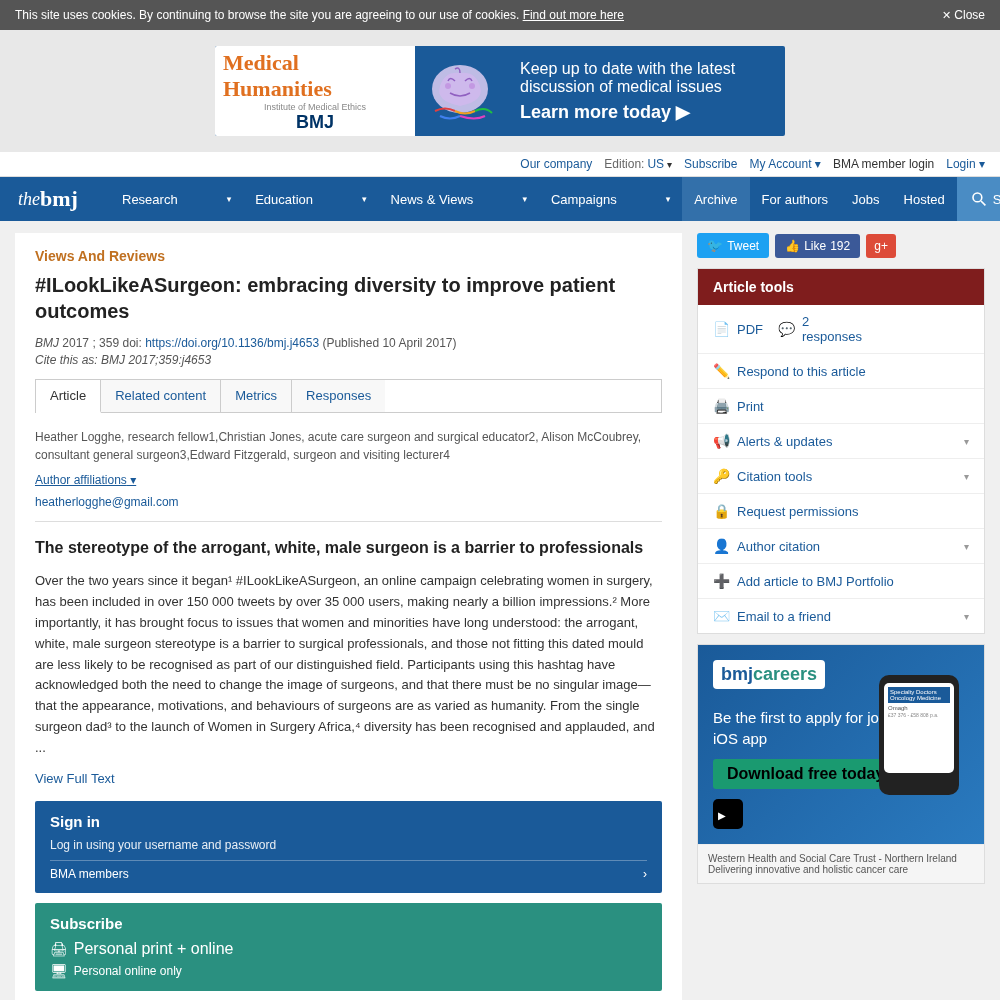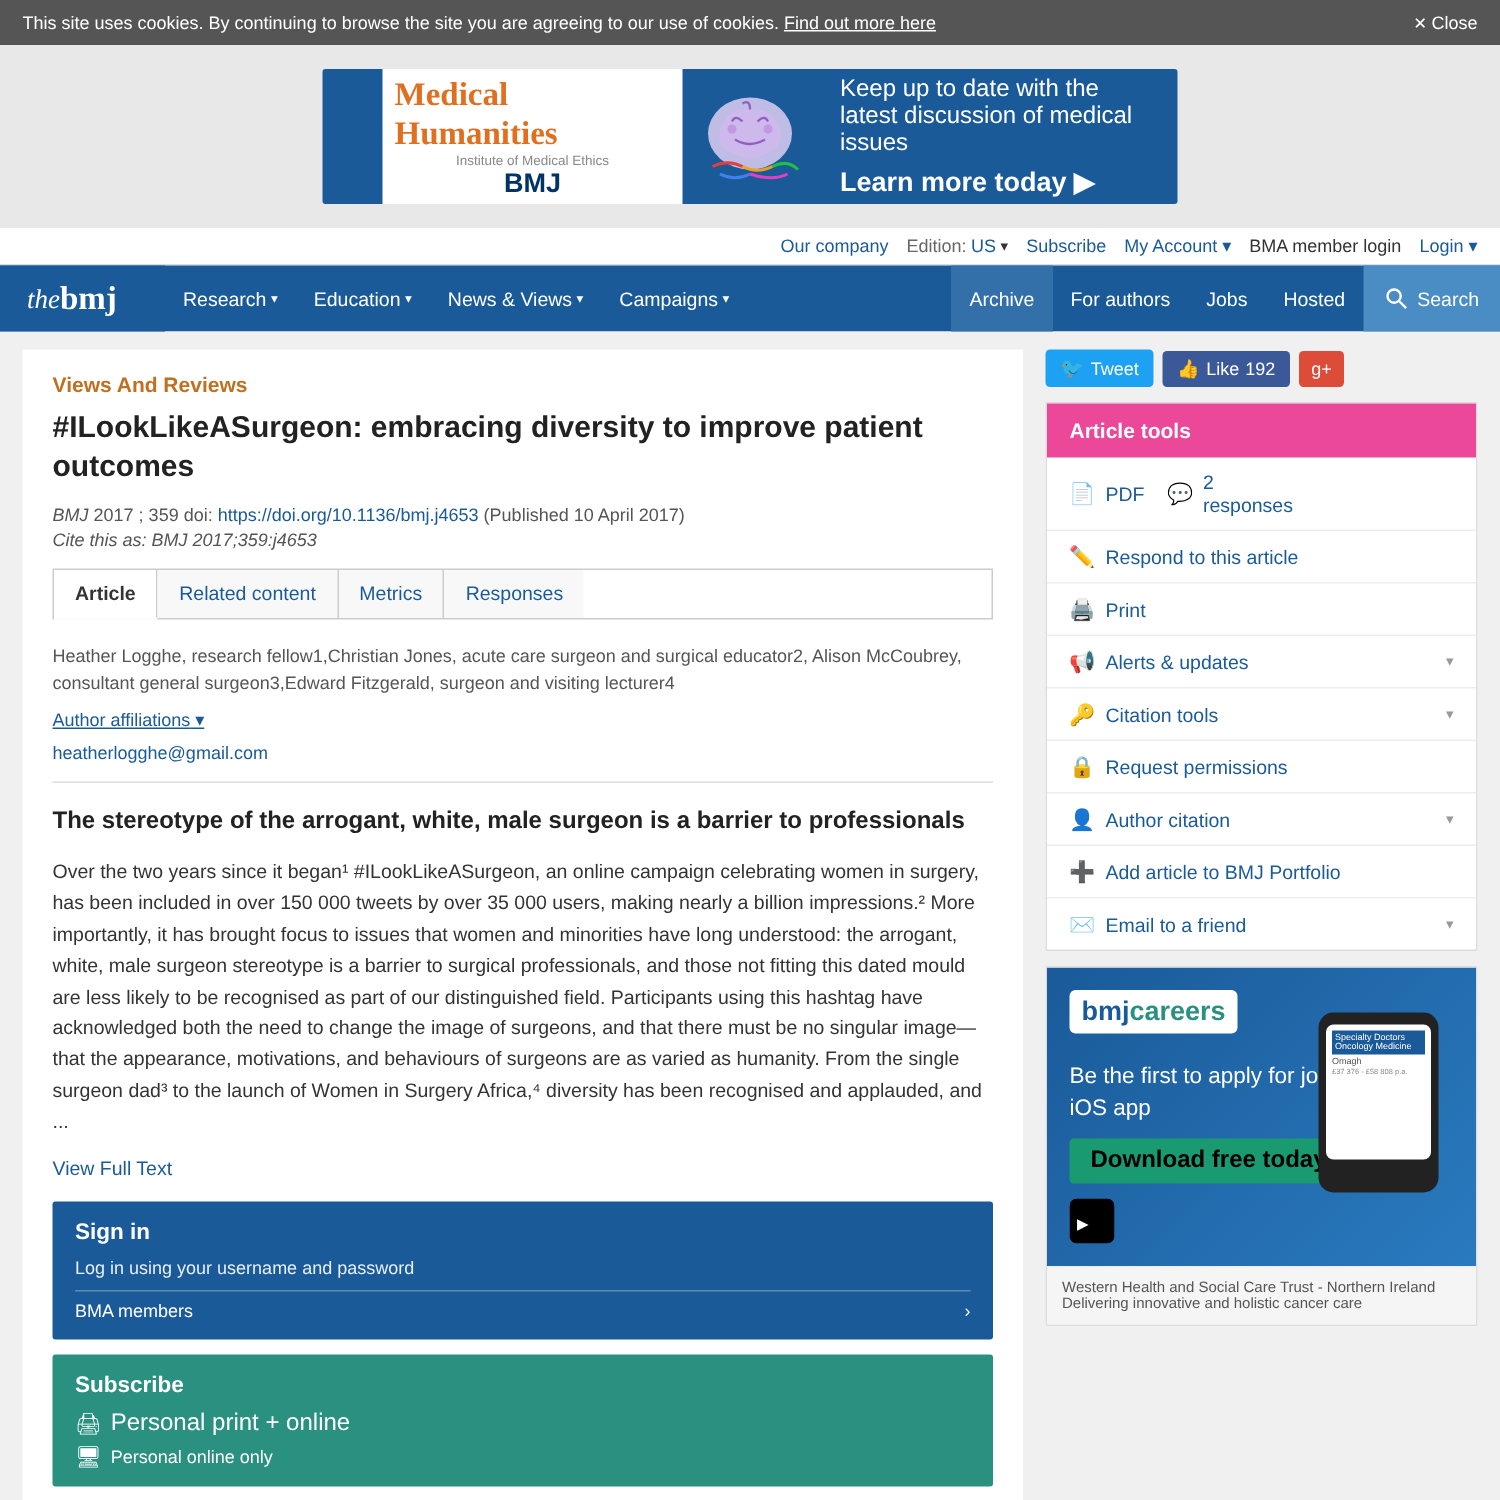--- a/index.html
+++ b/index.html
@@ -32,21 +32,20 @@
     }
     .ad-banner-left {
       background: #fff;
       width: 200px;
       height: 98px;
       display: flex;
       flex-direction: column;
       align-items: center;
       justify-content: center;
       padding: 8px;
-      margin-left: 40px;
     }
     .ad-banner-left .brand { color: #e07020; font-size: 22px; font-weight: bold; font-family: Georgia, serif; }
     .ad-banner-left .bmj { color: #003366; font-size: 18px; font-weight: bold; }
     .ad-banner-right {
       flex: 1;
       color: #fff;
       padding: 10px 15px;
       font-size: 13px;
       display: flex;
       flex-direction: column;
@@ -107,20 +106,21 @@
       color: #fff;
       padding: 0 12px;
       display: flex;
       align-items: center;
       cursor: pointer;
       font-size: 13px;
       white-space: nowrap;
       text-decoration: none;
       border: none;
       background: none;
+      gap: 46px;
     }
     .nav-item .arr { font-size: 9px; margin-left: 3px; }
     
     .nav-archive { background: #3370aa; }
     .nav-search {
       background: #4a8cc4;
       color: #fff;
       padding: 0 14px;
       display: flex;
       align-items: center;
@@ -192,21 +192,21 @@
       font-size: 13px;
       cursor: pointer;
       border-right: 1px solid #ccc;
       color: #1a5a99;
       background: #f8f8f8;
     }
     .tab:last-child { border-right: none; }
     .tab.active {
       background: #fff;
       color: #333;
-      font-weight: bold;
+      font-weight: normal;
       border-bottom: 2px solid #fff;
       margin-bottom: -1px;
     }
 
     
     .authors-text {
       font-size: 12px;
       color: #555;
       margin-bottom: 8px;
       line-height: 1.5;
@@ -334,21 +334,21 @@
       cursor: pointer;
     }
 
     
     .article-tools-panel {
       background: #fff;
       border: 1px solid #ddd;
       margin-bottom: 10px;
     }
     .tools-header {
-      background: #ec4899;
+      background: #7f1d1d;
       color: #fff;
       padding: 10px 15px;
       font-size: 14px;
       font-weight: bold;
     }
     .tool-item {
       display: flex;
       align-items: center;
       padding: 9px 15px;
       border-bottom: 1px solid #eee;

